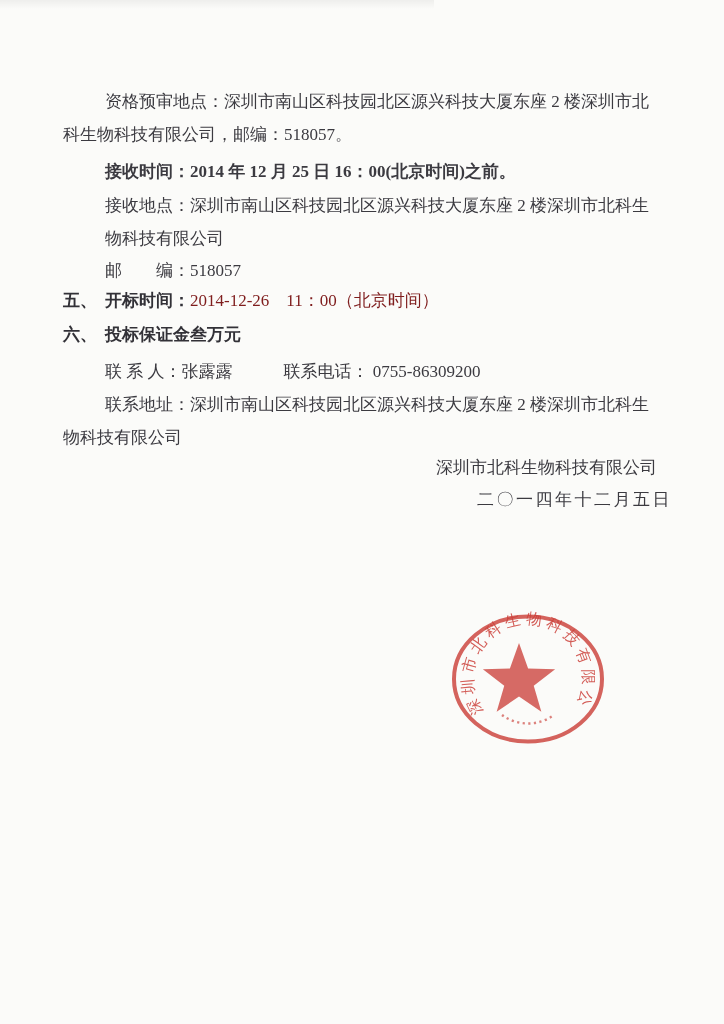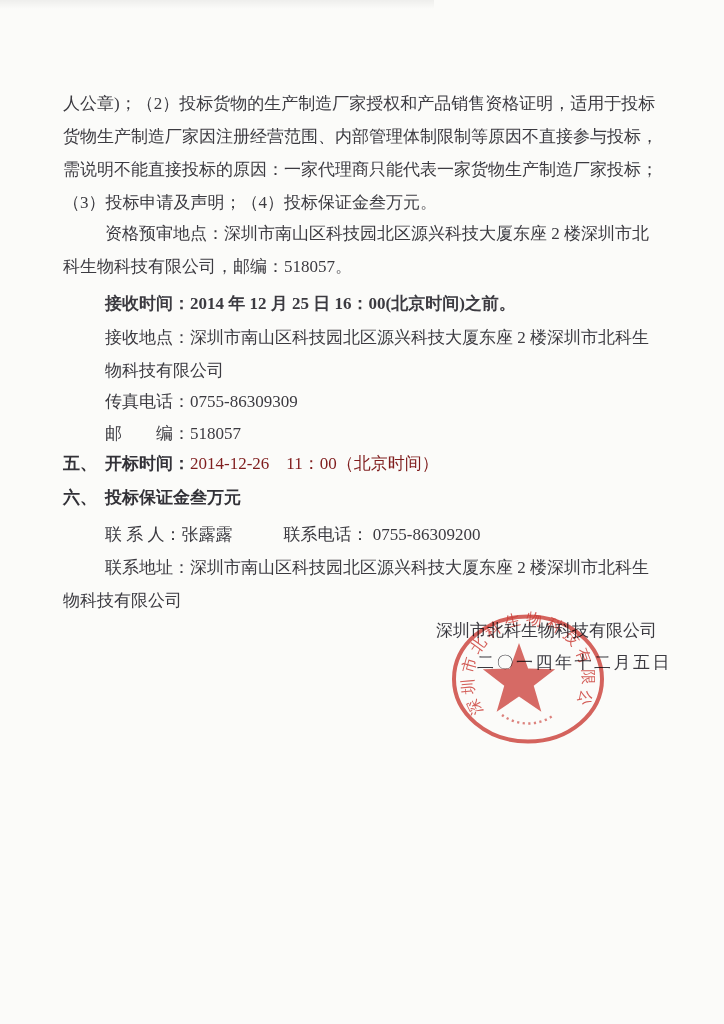--- a/index.html
+++ b/index.html
@@ -48,36 +48,31 @@
   }
 </style>
 </head>
 <body>
 
 <div class="page">
   <div class="scan-edge"></div>
 
   <div class="content">
 
-    <div class="blk p-intro">人公章)；（2）投标货物的生产制造厂家授权和产品销售资格证明，适用于投标
-货物生产制造厂家因注册经营范围、内部管理体制限制等原因不直接参与投标，
-需说明不能直接投标的原因：一家代理商只能代表一家货物生产制造厂家投标；
-（3）投标申请及声明；（4）投标保证金叁万元。</div>
 
 
     <div class="blk p-preq-loc">资格预审地点：深圳市南山区科技园北区源兴科技大厦东座 2 楼深圳市北
 科生物科技有限公司，邮编：518057。</div>
 
 
     <div class="blk l-recv-time">接收时间：2014 年 12 月 25 日 16：00(北京时间)之前。</div>
 
     <div class="blk l-recv-loc">接收地点：深圳市南山区科技园北区源兴科技大厦东座 2 楼深圳市北科生
 物科技有限公司</div>
 
-    <div class="blk l-fax">传真电话：0755-86309309</div>
 
     <div class="blk l-post">邮　　编：518057</div>
 
     <div class="blk h-sec h-sec5">
       <span class="sec-num">五、</span><span>开标时间：</span><span class="val">2014-12-26　11：00（北京时间）</span>
     </div>
 
     <div class="blk h-sec h-sec6">
       <span class="sec-num">六、</span><span>投标保证金叁万元</span>
     </div>

